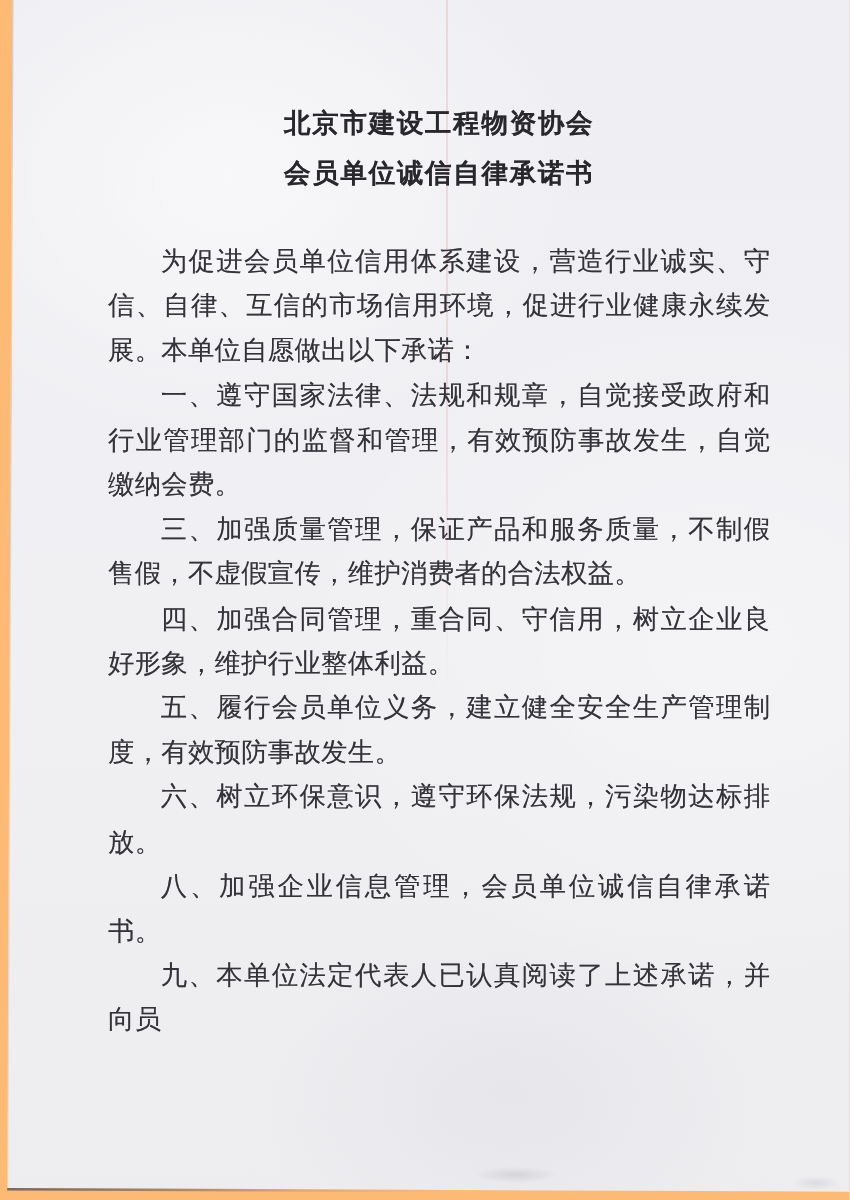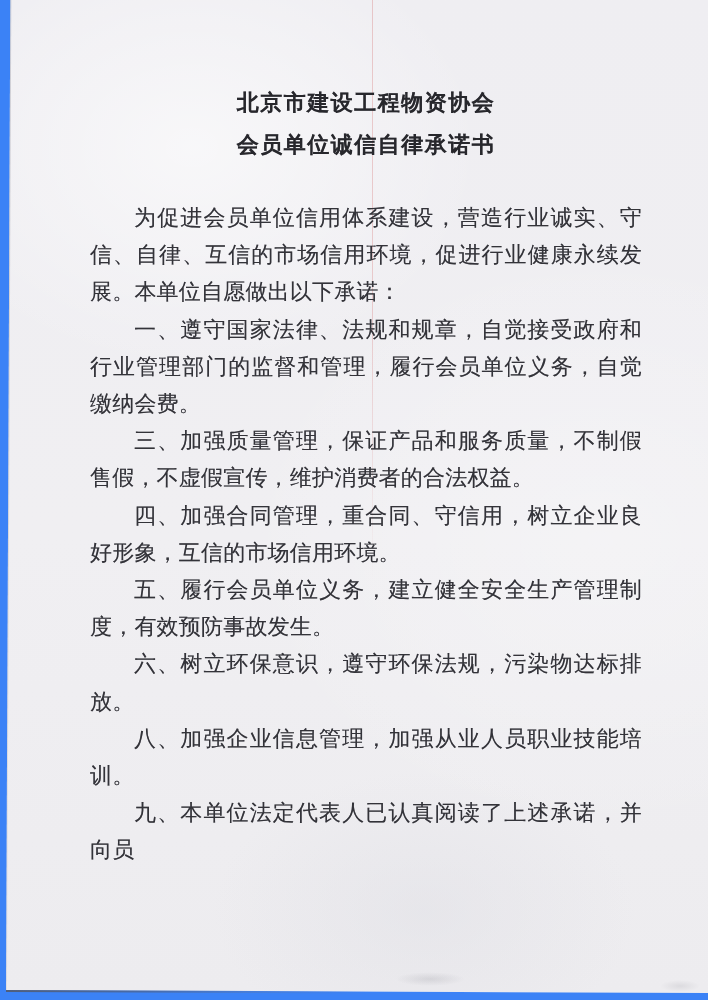--- a/index.html
+++ b/index.html
@@ -1,21 +1,21 @@
 <!DOCTYPE html>
 <html><head>
 <meta charset="utf-8">
 <style>
   html, body { margin: 0; padding: 0; background: #e9e9e9; }
   .viewport {
     position: relative;
     width: 708px;
     height: 1000px;
     overflow: hidden;
-    background: #3b82f6; 
+    background: #fdba74; 
     font-family: "Liberation Serif", serif;
   }
   
   .paper {
     position: absolute;
     left: 6px;
     top: -14px;
     width: 760px;
     height: 1004px;
     background:
@@ -117,25 +117,25 @@
 
   <div class="artifact-line"></div>
 
   <div class="doc-title">
     <div>北京市建设工程物资协会</div>
     <div>会员单位诚信自律承诺书</div>
   </div>
 
   <div class="doc-body">
     <p>为促进会员单位信用体系建设，营造行业诚实、守信、自律、互信的市场信用环境，促进行业健康永续发展。本单位自愿做出以下承诺：</p>
-    <p>一、遵守国家法律、法规和规章，自觉接受政府和行业管理部门的监督和管理，履行会员单位义务，自觉缴纳会费。</p>
+    <p>一、遵守国家法律、法规和规章，自觉接受政府和行业管理部门的监督和管理，有效预防事故发生，自觉缴纳会费。</p>
     <p>三、加强质量管理，保证产品和服务质量，不制假售假，不虚假宣传，维护消费者的合法权益。</p>
-    <p>四、加强合同管理，重合同、守信用，树立企业良好形象，互信的市场信用环境。</p>
+    <p>四、加强合同管理，重合同、守信用，树立企业良好形象，维护行业整体利益。</p>
     <p>五、履行会员单位义务，建立健全安全生产管理制度，有效预防事故发生。</p>
     <p>六、树立环保意识，遵守环保法规，污染物达标排放。</p>
-    <p>八、加强企业信息管理，加强从业人员职业技能培训。</p>
+    <p>八、加强企业信息管理，会员单位诚信自律承诺书。</p>
     <p>九、本单位法定代表人已认真阅读了上述承诺，并向员</p>
   </div>
 
   <div class="smudge smudge-1"></div>
   <div class="smudge smudge-2"></div>
 
 </div>
 
 </body></html>

